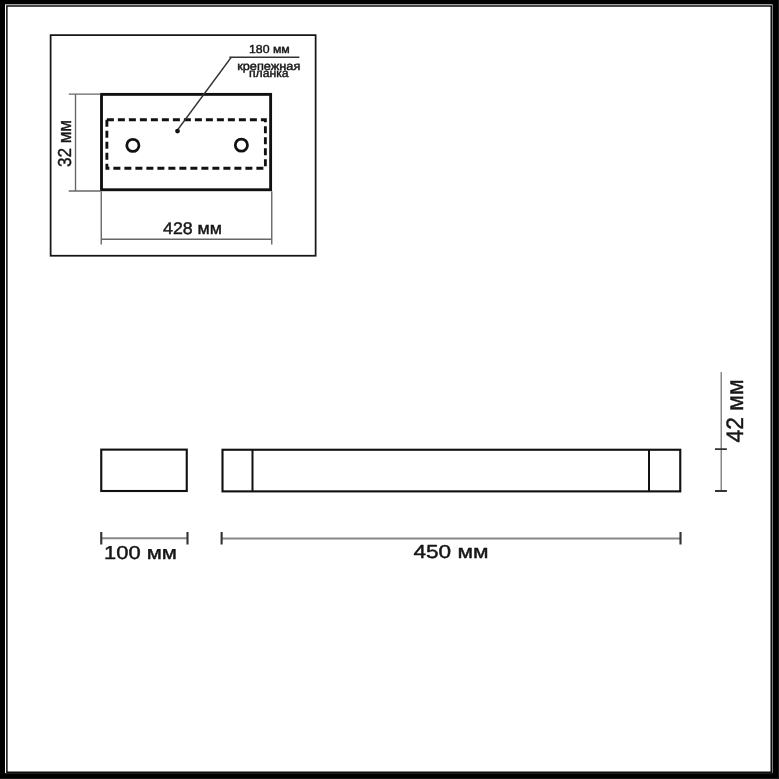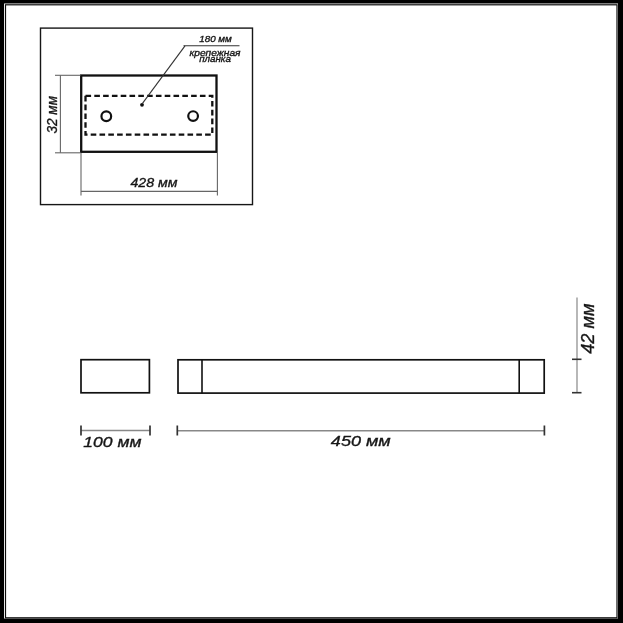--- a/index.html
+++ b/index.html
@@ -1,16 +1,16 @@
 <!DOCTYPE html>
 <html><head>
 <meta charset="utf-8">
 <style>
   html,body{margin:0;padding:0;background:#000;}
-  .page{position:relative;width:623px;height:623px;background:#a16207;overflow:hidden;filter:grayscale(1);font-style:italic;}
+  .page{position:relative;width:623px;height:623px;background:#a16207;overflow:hidden;filter:grayscale(1);}
   svg{position:absolute;left:0;top:0;}
   text{font-family:"Liberation Sans", sans-serif;fill:#161616;stroke:#161616;stroke-width:0.35px;}
 </style>
 </head>
 <body>
 <div class="page">
 <svg width="623" height="623" viewBox="0 0 623 623">
 
   <rect x="0" y="0" width="623" height="623" fill="#000"></rect>
 

